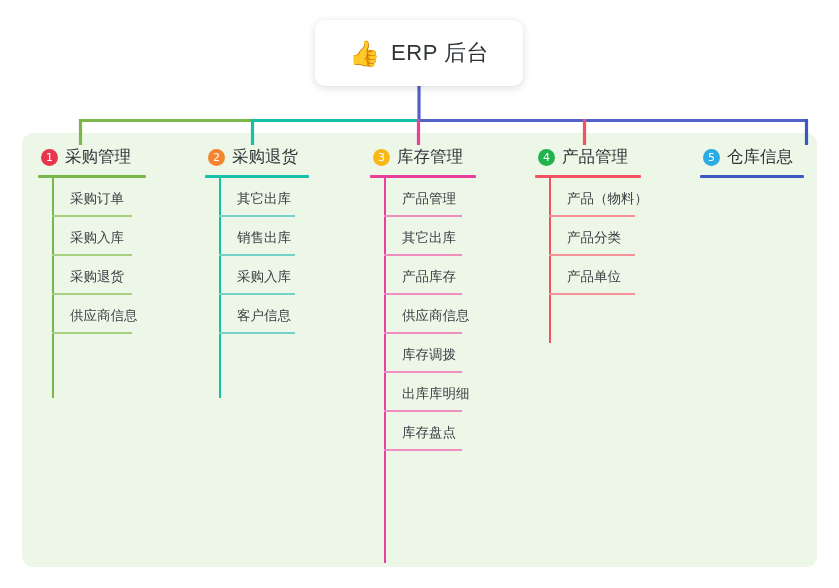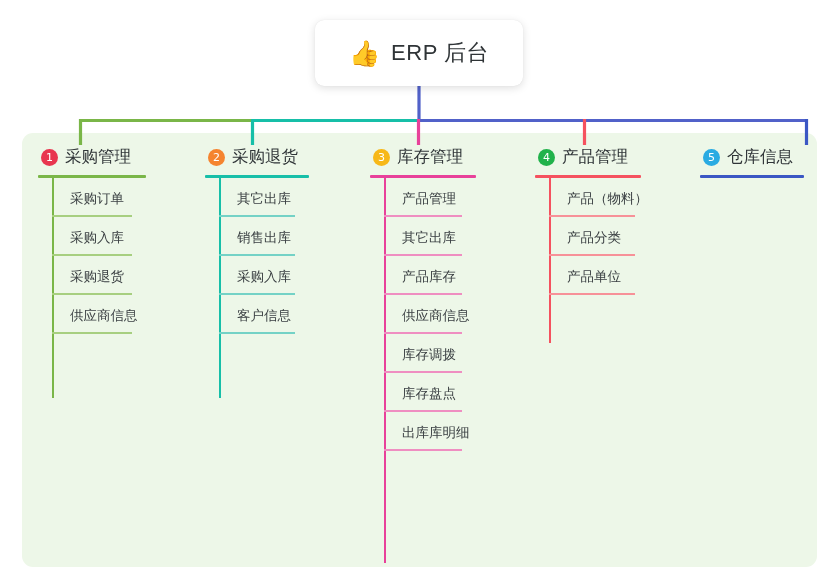--- a/index.html
+++ b/index.html
@@ -238,25 +238,25 @@
           </div>
           <div class="leaf">
             <span class="leaf-text">供应商信息</span>
             <div class="leaf-rule" style="background: rgb(239, 142, 193); width: 78px;"></div>
           </div>
           <div class="leaf">
             <span class="leaf-text">库存调拨</span>
             <div class="leaf-rule" style="background: rgb(239, 142, 193); width: 78px;"></div>
           </div>
           <div class="leaf">
+            <span class="leaf-text">出库库明细</span>
+            <div class="leaf-rule" style="background: rgb(239, 142, 193); width: 78px;"></div>
+          </div>
+          <div class="leaf">
             <span class="leaf-text">库存盘点</span>
-            <div class="leaf-rule" style="background: rgb(239, 142, 193); width: 78px;"></div>
-          </div>
-          <div class="leaf">
-            <span class="leaf-text">出库库明细</span>
             <div class="leaf-rule" style="background: rgb(239, 142, 193); width: 78px;"></div>
           </div>
         </div>
       </div>
       <div class="column" style="left: 535px;">
         <div class="branch-head">
           <span class="badge" style="background: rgb(33, 178, 75);">4</span>
           <span class="branch-label">产品管理</span>
         </div>
         <div class="branch-rule" style="background: rgb(245, 82, 95); width: 106px;"></div>

